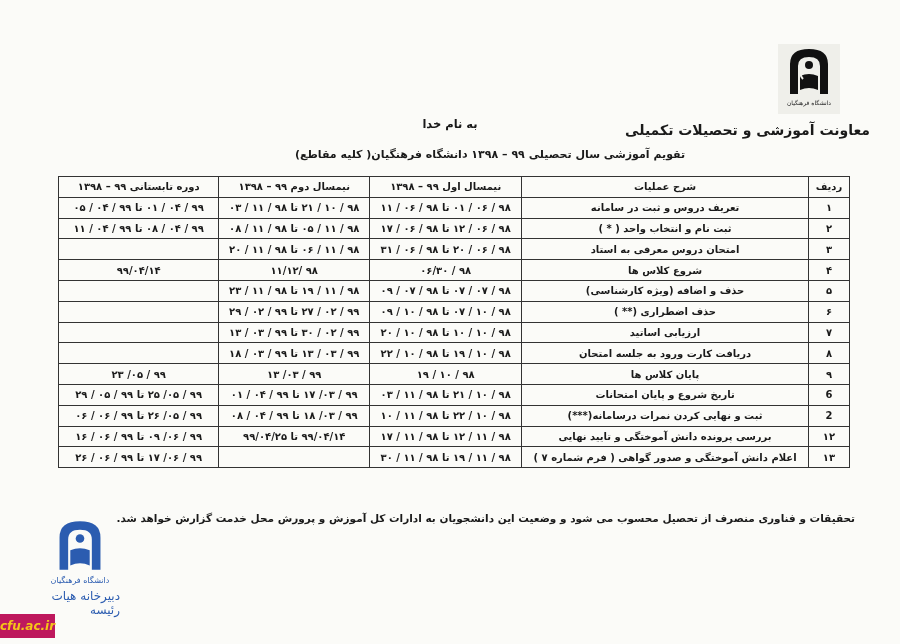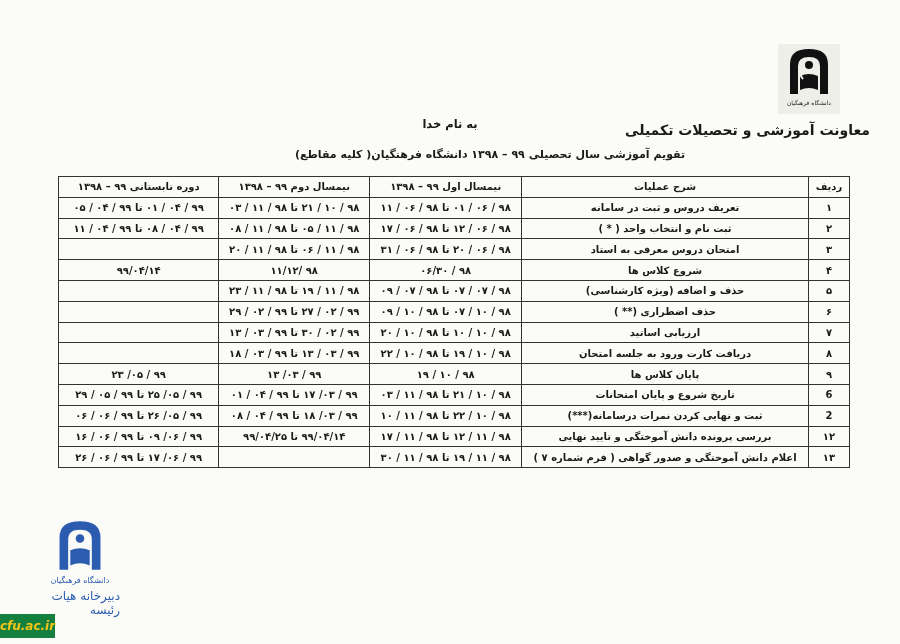--- a/index.html
+++ b/index.html
@@ -16,21 +16,21 @@
   .c-idx{width:36px;}
   .c-op{width:288px;}
   .c-s1{width:152px;}
   .c-s2{width:150px;}
   .c-sum{width:166px;}
   .notes{position:absolute;right:45px;top:508px;width:800px;direction:rtl;font-size:10.5px;font-weight:bold;line-height:21px;}
   .notes p{margin:0;}
   .logo-bottom{position:absolute;left:40px;top:518px;width:80px;height:100px;display:flex;flex-direction:column;align-items:center;}
   .logo-bottom .cap1{font-size:8px;color:#2b5cb0;direction:rtl;margin-top:2px;}
   .logo-bottom .cap2{font-size:12px;color:#2b5cb0;direction:rtl;margin-top:4px;}
-  .watermark{position:absolute;left:0;top:614px;width:55px;height:24px;background:#15803d;color:#f5c518;font-family:"DejaVu Sans",sans-serif;font-style:italic;font-weight:bold;font-size:12px;display:flex;align-items:center;justify-content:center;}
+  .watermark{position:absolute;left:0;top:614px;width:55px;height:24px;background:#be185d;color:#f5c518;font-family:"DejaVu Sans",sans-serif;font-style:italic;font-weight:bold;font-size:12px;display:flex;align-items:center;justify-content:center;}
 </style>
 </head>
 <body>
 
 <div class="logo-top">
   <svg width="46" height="52" viewBox="0 0 46 52">
     <path d="M4 48 V18 Q4 3 23 3 Q42 3 42 18 V48 H34 V20 Q34 11 23 11 Q12 11 12 20 V48 Z" fill="#111"></path>
     <circle cx="23" cy="19" r="4" fill="#111"></circle>
     <path d="M14 30 Q23 26 32 30 V44 Q23 40 14 44 Z" fill="#111"></path>
     <path d="M16 25 Q13 29 17 33" stroke="#efefea" stroke-width="2" fill="none"></path>
@@ -141,20 +141,21 @@
       <td>۱۳</td>
       <td>اعلام دانش آموختگی و صدور گواهی ( فرم شماره ۷ )</td>
       <td>۹۸ / ۱۱ / ۱۹ تا ۹۸ / ۱۱ / ۳۰</td>
       <td></td>
       <td>۹۹ / ۰۶/ ۱۷ تا ۹۹ / ۰۶ / ۲۶</td>
     </tr>
   </tbody>
 </table>
 
 <div class="notes">
+  <p>تحقیقات و فناوری منصرف از تحصیل محسوب می شود و وضعیت این دانشجویان به ادارات کل آموزش و پرورش محل خدمت گزارش خواهد شد.</p>
 </div>
 
 <div class="logo-bottom">
   <svg width="50" height="56" viewBox="0 0 46 52">
     <path d="M4 48 V18 Q4 3 23 3 Q42 3 42 18 V48 H34 V20 Q34 11 23 11 Q12 11 12 20 V48 Z" fill="#2b5cb0"></path>
     <circle cx="23" cy="19" r="4" fill="#2b5cb0"></circle>
     <path d="M14 30 Q23 26 32 30 V44 Q23 40 14 44 Z" fill="#2b5cb0"></path>
   </svg>
   <div class="cap1">دانشگاه فرهنگیان</div>
   <div class="cap2">دبیرخانه هیات رئیسه</div>

